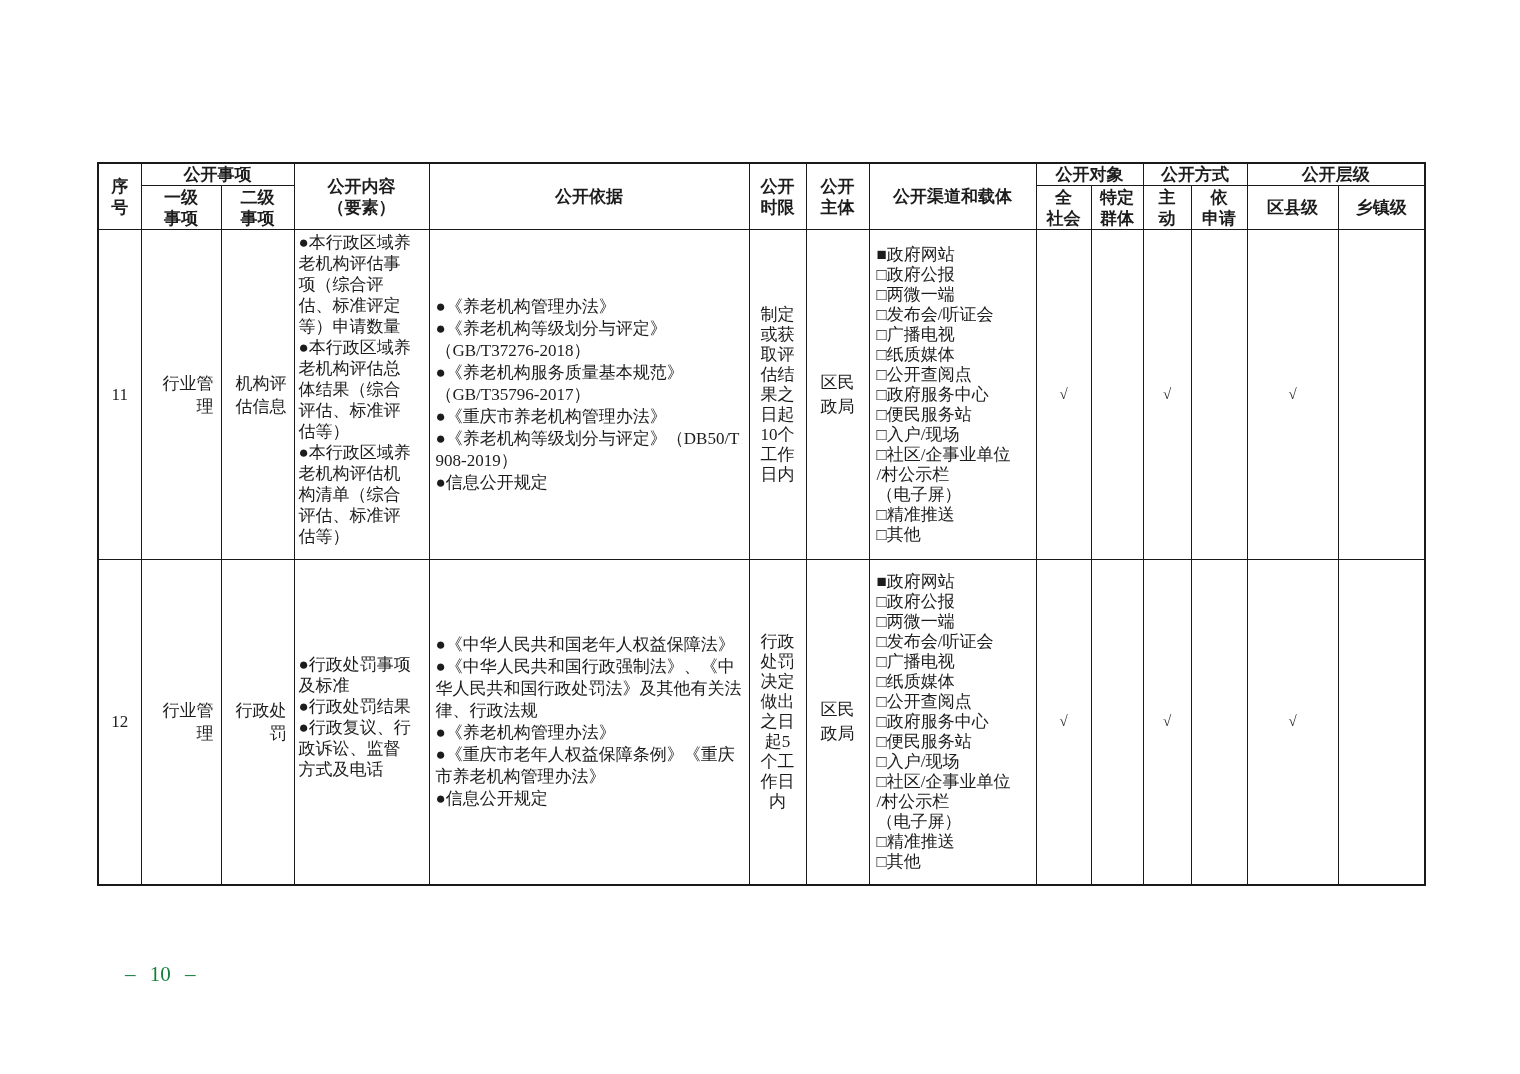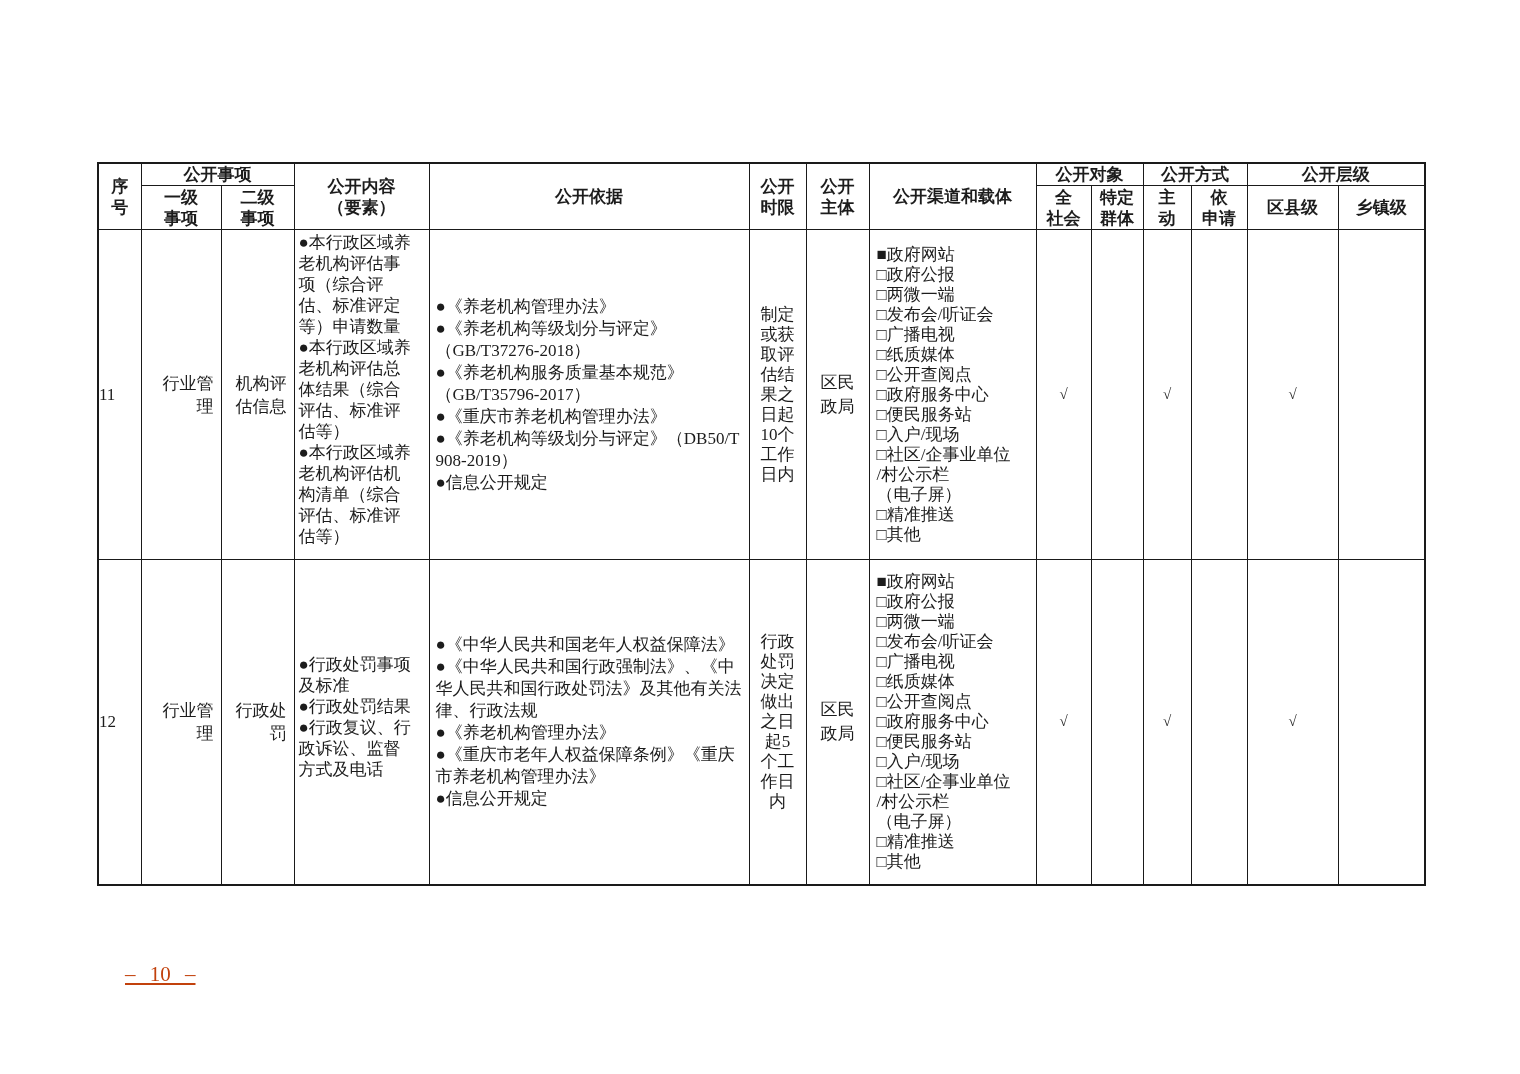--- a/index.html
+++ b/index.html
@@ -22,31 +22,31 @@
     vertical-align:middle;
     padding:0;
   }
   .doc-table th{
     font-weight:bold;text-align:center;line-height:21px;
   }
   thead tr.h1{height:21px;}
   thead tr.h2{height:44px;}
   tbody tr.r0{height:320px;}
   tbody tr.r1{height:325px;}
-  td.c-seq{text-align:left;line-height:23px;}
+  td.c-seq{text-align:center;line-height:23px;}
   td.c-level{text-align:right;line-height:23px;padding:0 7px;}
   td.c-content{text-align:left;line-height:21px;padding:2px 14px 12px 4px;}
   td.c-basis{text-align:left;line-height:22px;padding:2px 6px;}
   td.c-time{text-align:center;line-height:20px;padding:0 10px;}
   td.c-subject{text-align:center;line-height:24px;padding:0 8px;}
   td.c-channels{text-align:left;line-height:20px;padding:2px 7px;}
   td.c-check{text-align:center;font-size:15px;color:#2a2a2a;}
   .page-number{
     position:absolute;left:125px;top:962px;
-    font-size:21px;word-spacing:9px;color:#c2410c;text-decoration:underline;
+    font-size:21px;word-spacing:9px;color:#15803d;
   }
 </style>
 </head>
 <body>
 
 <table class="doc-table">
   <colgroup>
     <col style="width:43px">
       <col style="width:80px">
       <col style="width:73px">

